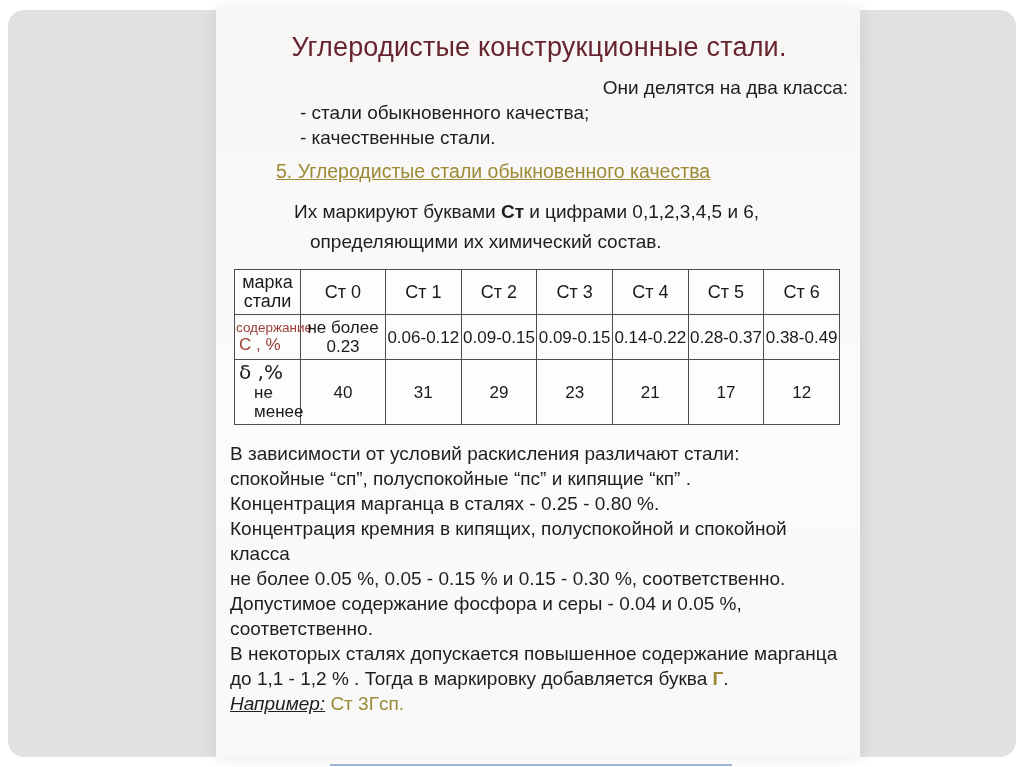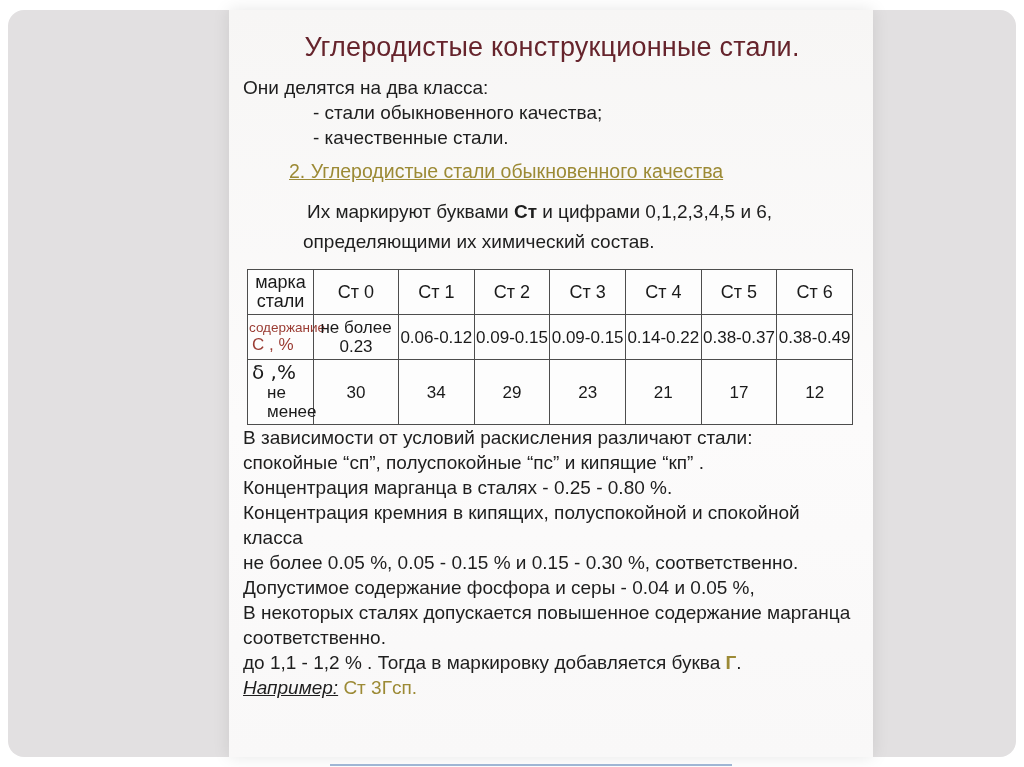--- a/index.html
+++ b/index.html
@@ -6,27 +6,27 @@
     --title-color:#66242c;
     --olive:#9c8a35;
     --red:#9a3c33;
     --text:#1e1e1e;
   }
   *{margin:0;padding:0;box-sizing:border-box;}
   html,body{width:1024px;height:767px;overflow:hidden;background:#ffffff;
     font-family:"Liberation Sans", sans-serif;color:var(--text);}
   .card{position:absolute;left:8px;top:10px;width:1008px;height:747px;
     background:#e2e0e1;border-radius:16px;}
-  .slide{position:absolute;left:221px;top:0;width:644px;height:747px;
+  .slide{position:absolute;left:208px;top:0;width:644px;height:747px;
     background:linear-gradient(180deg,#f7f6f5 0%,#fcfbfb 55%,#f9f8f8 100%);
     box-shadow:0 0 16px rgba(0,0,0,0.10);padding:6px 12px 0 14px;}
   .title{margin-top:16px;text-align:center;font-size:27px;letter-spacing:0.2px;
     color:var(--title-color);}
   .para{font-size:19px;line-height:25px;color:var(--text);}
-  .intro{margin-top:12px;}
+  .intro{margin-top:12px;text-align:right;}
   .class-list{padding-left:70px;}
   .sec-heading{margin:10px 0 0 46px;font-size:19.5px;color:var(--olive);
     text-decoration:underline;}
   .marking{margin:16px 0 5px 64px;}
   b.st{font-weight:bold;}
   table.grades{margin:15px 0 0 4px;border-collapse:collapse;table-layout:fixed;
     width:606px;background:#fdfdfd;}
   table.grades td{border:1.4px solid #4d4d4d;text-align:center;vertical-align:middle;
     font-size:17px;line-height:19px;padding:3px 1px;color:#1a1a1a;}
   table.grades .c-lbl{width:66px;}
@@ -34,43 +34,43 @@
   table.grades td.hdr{font-size:18px;}
   .lbl-small{font-size:13.5px;line-height:15px;}
   .red{color:var(--red);}
   .sigma{font-size:22px;font-weight:bold;font-family:"DejaVu Sans",sans-serif;}
   .delta{font-size:20px;font-family:"DejaVu Sans",sans-serif;}
   .unit{font-size:17px;}
   .r1 td{height:39px;}
   .r2 td{height:45px;}
   .r3 td{height:45px;}
   .r4 td{height:47px;}
-  .body-block{}
+  .body-block{margin-top:16px;}
   .ex-label{font-style:italic;text-decoration:underline;color:#1e1e1e;}
   .ex-value{color:var(--olive);}
   .olive-letter{color:var(--olive);font-weight:bold;}
   .bottom-line{position:absolute;left:330px;bottom:1px;width:402px;height:2px;
     background:#9fb6d4;}
 </style>
 </head>
 <body>
 
 <div class="card">
   <div class="slide">
 
     <div class="title">Углеродистые конструкционные стали.</div>
 
     <div class="para intro">Они делятся на два класса:</div>
     <div class="para class-list">- стали обыкновенного качества;</div>
     <div class="para class-list">- качественные стали.</div>
 
-    <div class="sec-heading">2. Углеродистые стали обыкновенного качества</div>
+    <div class="sec-heading">5. Углеродистые стали обыкновенного качества</div>
 
     <div class="para marking"><span>Их маркируют буквами </span><b class="st">Ст</b><span> и цифрами 0,1,2,3,4,5 и 6,</span></div>
-    <div class="para" style="margin-left:60px;">определяющими их химический состав.</div>
+    <div class="para" style="margin-left:80px;">определяющими их химический состав.</div>
 
     <table class="grades">
       <tbody>
           <tr class="r1">
         <td class="c-lbl hdr">
           <div>марка</div>
           <div>стали</div>
         </td>
         <td class="c-st0 hdr">Ст 0</td>
         <td class="hdr">Ст 1</td>
@@ -83,49 +83,49 @@
       <tr class="r2">
         <td>
           <div class="lbl-small red">содержание</div>
           <div class="red" style="text-align:left;padding-left:3px;">С , %</div>
         </td>
         <td class="red">не более 0.23</td>
         <td>0.06-0.12</td>
         <td>0.09-0.15</td>
         <td>0.09-0.15</td>
         <td>0.14-0.22</td>
-        <td>0.38-0.37</td>
+        <td>0.28-0.37</td>
         <td>0.38-0.49</td>
       </tr>
       <tr class="r4">
         <td>
           <div style="text-align:left;padding-left:3px;"><span class="delta">δ ,%</span></div>
           <div style="text-align:left;padding-left:18px;">не менее</div>
         </td>
-        <td>30</td>
-        <td>34</td>
+        <td>40</td>
+        <td>31</td>
         <td>29</td>
         <td>23</td>
         <td>21</td>
         <td>17</td>
         <td>12</td>
       </tr>
     </tbody>
       </table>
 
     <div class="para body-block">В зависимости от условий раскисления различают стали:</div>
     <div class="para">спокойные “сп”, полуспокойные “пс” и кипящие “кп” .</div>
 
 
     <div class="para">Концентрация марганца в сталях - 0.25 - 0.80 %.</div>
     <div class="para">Концентрация кремния в кипящих, полуспокойной и спокойной класса</div>
     <div class="para">не более 0.05 %, 0.05 - 0.15 % и 0.15 - 0.30 %, соответственно.</div>
     <div class="para">Допустимое содержание фосфора и серы - 0.04 и 0.05 %,</div>
+    <div class="para">соответственно.</div>
     <div class="para">В некоторых сталях допускается повышенное содержание марганца</div>
-    <div class="para">соответственно.</div>
     <div class="para"><span>до 1,1 - 1,2 % . Тогда в маркировку добавляется буква </span><span class="olive-letter">Г</span><span>.</span></div>
 
     <div class="para"><span class="ex-label">Например:</span><span class="ex-value"> Ст 3Гсп.</span></div>
 
   </div>
 </div>
 
 <div class="bottom-line"></div>
 
 </body></html>

